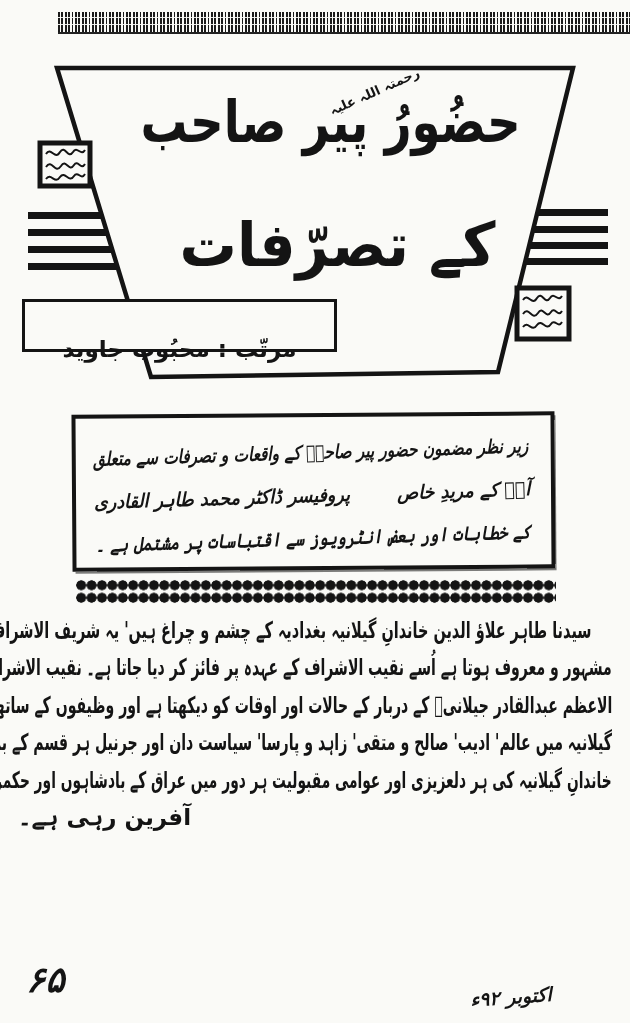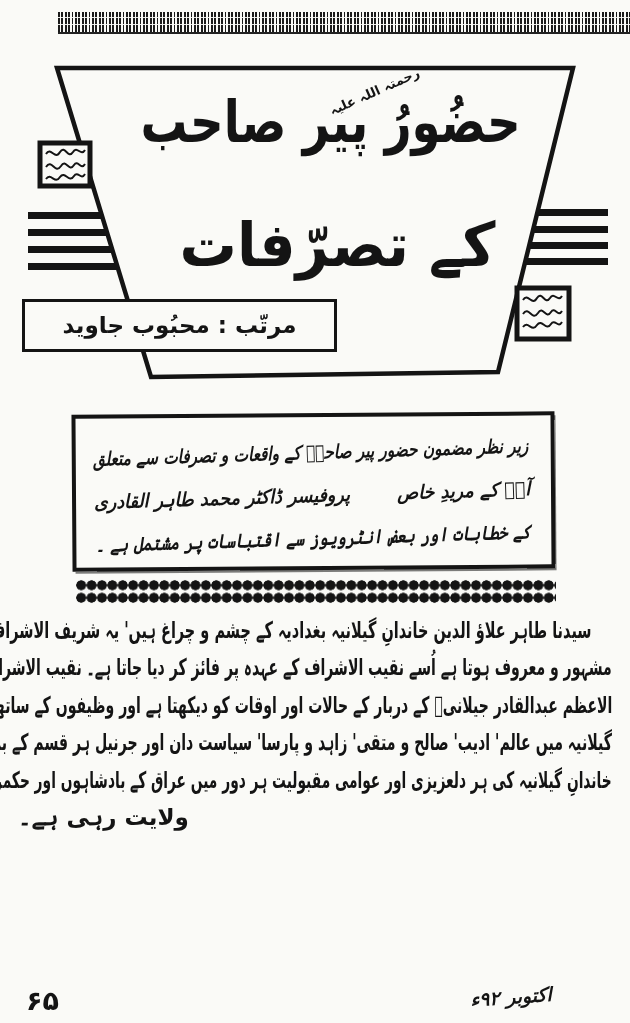--- a/index.html
+++ b/index.html
@@ -57,22 +57,22 @@
   .body-line{height:37.4px;line-height:37.4px;text-align:right;overflow:visible;}
   .body-line.indent{padding-right:20px;}
   .body-line.last{text-align:left;}
 
   
   .fit-inner{display:inline-block;white-space:nowrap;transform-origin:100% 50%;}
   .center-fit .fit-inner{transform-origin:50% 50%;}
   .body-line.last .fit-inner{transform-origin:0 50%;}
 
   
-  .page-number{position:absolute;left:26px;top:985px;font-size:27px;font-weight:bold;
-    letter-spacing:2px;}
+  .page-number{position:absolute;left:26px;top:959px;font-size:36px;font-weight:bold;
+    letter-spacing:2px;font-style:italic;}
   .issue-date{position:absolute;left:470px;top:984px;width:130px;direction:rtl;text-align:left;
     font-size:19px;font-weight:bold;font-style:italic;transform:rotate(-4deg);}
 </style>
 </head>
 <body>
 
 <div id="page" data-interactable="false">
 
   <div class="halftone" data-interactable="false"></div>
 
@@ -113,21 +113,21 @@
     <span class="fit-inner" data-interactable="false" style="transform: scaleX(0.865604);">حضُورُ پیر صاحب</span>
   </div>
   <div class="title-honorific" data-interactable="false">
     <span data-interactable="false">رحمتہ اللہ علیہ</span>
   </div>
   <div class="title-sub center-fit" data-interactable="false">
     <span class="fit-inner" data-interactable="false" style="transform: scaleX(0.984424);">کے تصرّفات</span>
   </div>
 
   <div class="byline-box center-fit" data-interactable="false">
-    <span class="fit-inner" data-interactable="false" style="transform: scaleX(1);">مرتّب : محبُوب جاوید</span>
+    <span class="fit-inner" data-interactable="false" style="transform: scaleX(1); margin-top: 24px;">مرتّب : محبُوب جاوید</span>
   </div>
 
   <div class="intro-box" data-interactable="false">
     <div class="intro-text" data-interactable="false">
       <div class="intro-line" data-interactable="false">
         <span class="fit-inner" data-interactable="false" style="transform: scaleX(0.805915);">زیر نظر مضمون حضور پیر صاحبؒ کے واقعات و تصرفات سے متعلق</span>
       </div>
       <div class="intro-line" data-interactable="false">
         <span class="fit-inner" data-interactable="false" style="transform: scaleX(0.921776);">آپؒ کے مریدِ خاص    پروفیسر ڈاکٹر محمد طاہر القادری</span>
       </div>
@@ -149,21 +149,21 @@
     <div class="body-line" data-interactable="false">
       <span class="fit-inner" data-interactable="false" style="transform: scaleX(0.610483);">الاعظم عبدالقادر جیلانیؒ کے دربار کے حالات اور اوقات کو دیکھتا ہے اور وظیفوں کے ساتھ ان کے ناداروں</span>
     </div>
     <div class="body-line" data-interactable="false">
       <span class="fit-inner" data-interactable="false" style="transform: scaleX(0.614271);">گیلانیہ میں عالم' ادیب' صالح و متقی' زاہد و پارسا' سیاست دان اور جرنیل ہر قسم کے بزرگ گذرے ہیں۔</span>
     </div>
     <div class="body-line" data-interactable="false">
       <span class="fit-inner" data-interactable="false" style="transform: scaleX(0.599395);">خاندانِ گیلانیہ کی ہر دلعزیزی اور عوامی مقبولیت ہر دور میں عراق کے بادشاہوں اور حکمران کے لئے رشک</span>
     </div>
     <div class="body-line last" data-interactable="false">
-      <span class="fit-inner" data-interactable="false" style="transform: scaleX(1);">ولایت رہی ہے۔</span>
+      <span class="fit-inner" data-interactable="false" style="transform: scaleX(1);">آفرین رہی ہے۔</span>
     </div>
   </div>
 
   <div class="page-number" data-interactable="false">۶۵</div>
   <div class="issue-date" data-interactable="false">
     <span class="fit-inner" data-interactable="false" style="transform: scaleX(1);">اکتوبر ۹۲ء</span>
   </div>
 
 </div>
 

